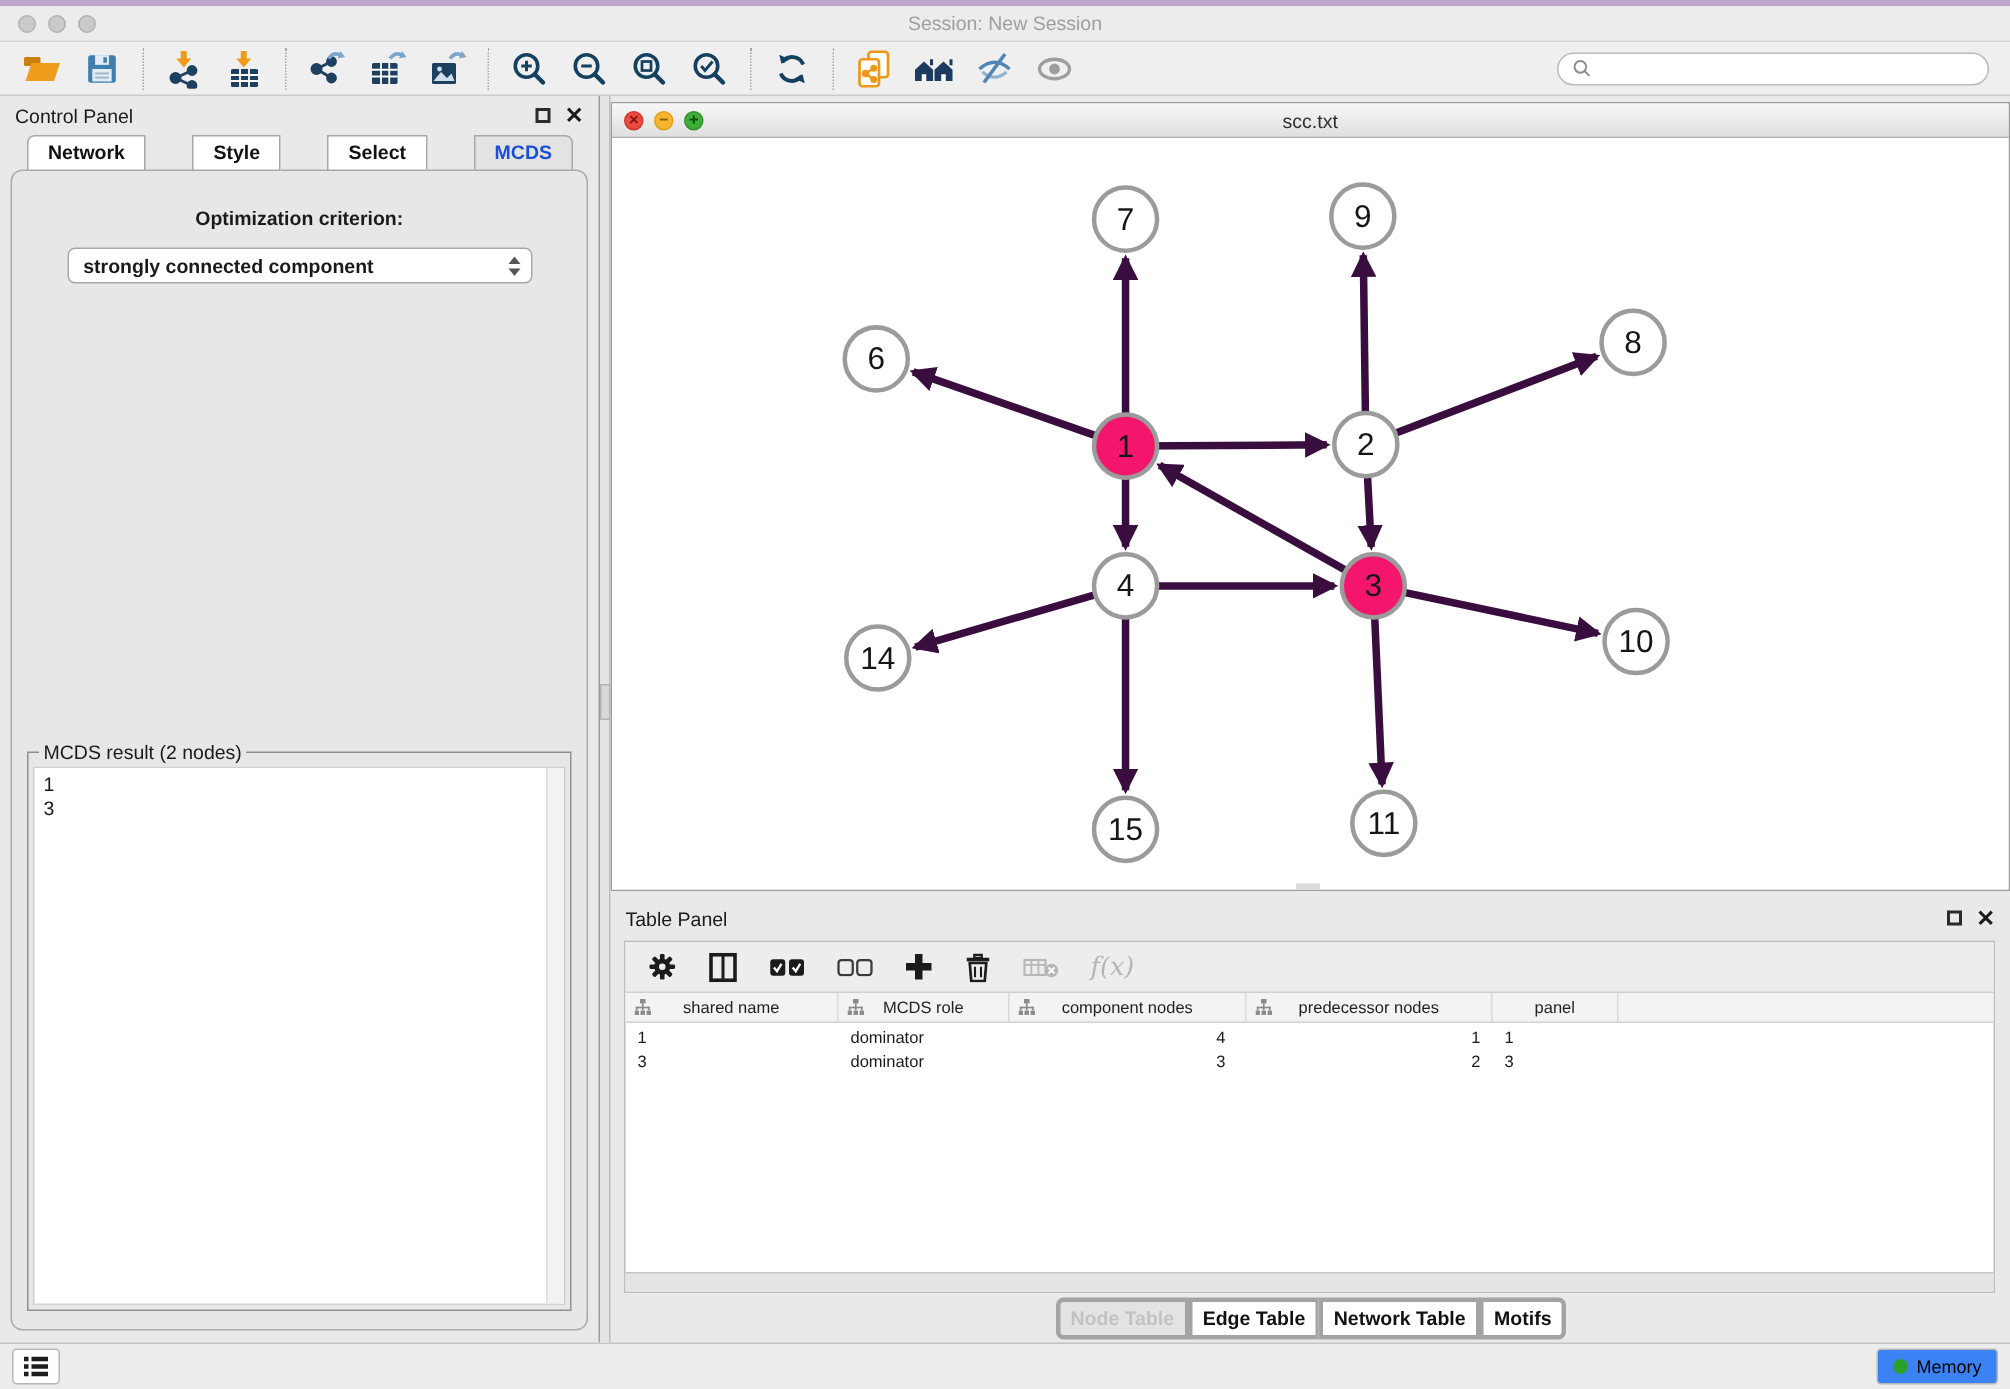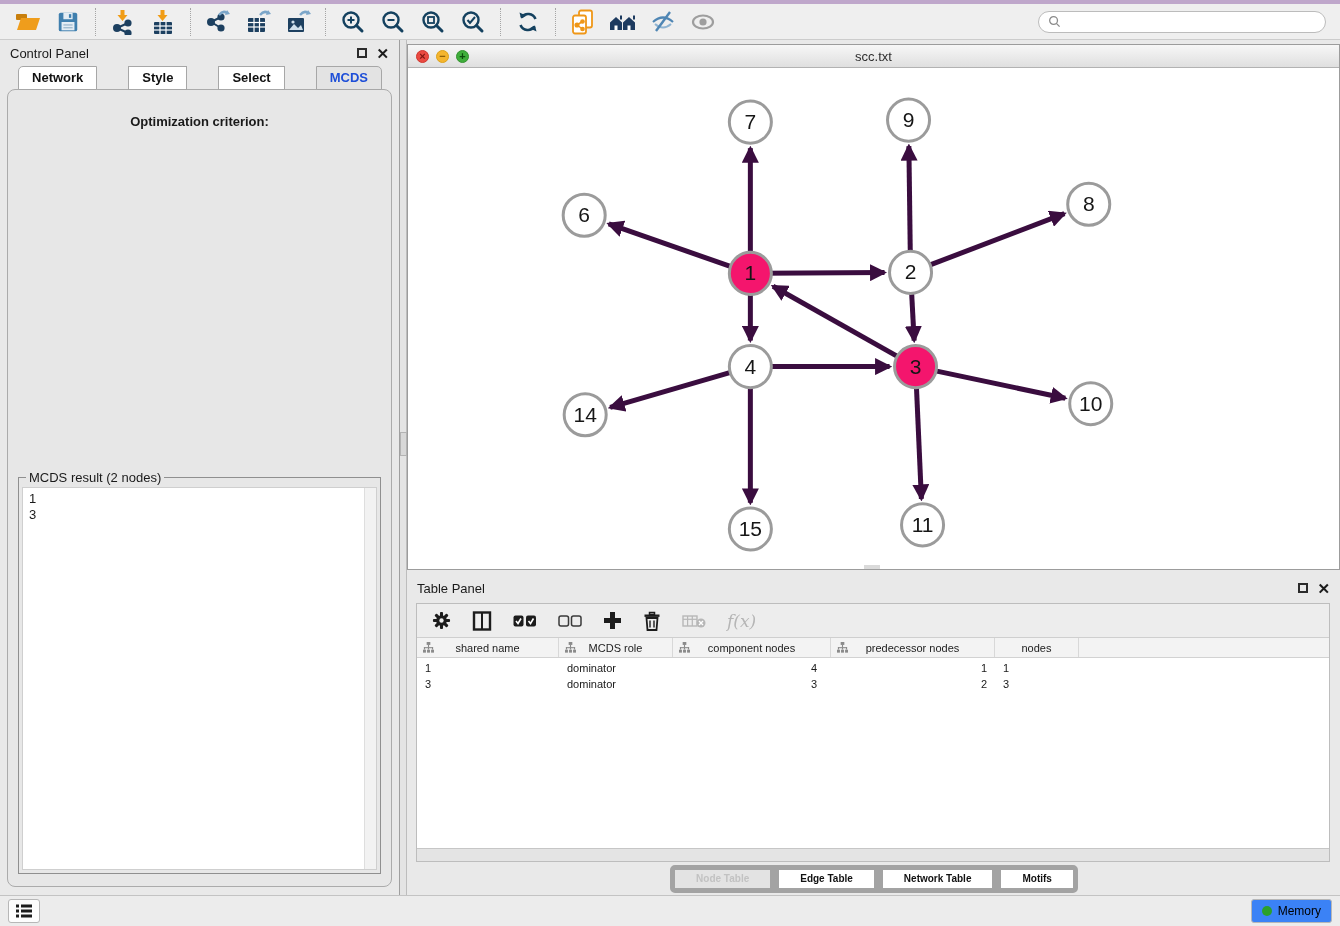--- a/index.html
+++ b/index.html
@@ -104,42 +104,50 @@
   .th-filler { flex:1; }
   .col-0 { width:142px; } .col-1 { width:114px; } .col-2 { width:158px; }
   .col-3 { width:164px; } .col-4 { width:84px; }
   .tbody { flex:1; overflow:hidden; font-size:11px; padding-top:2px; }
   .tr { display:flex; height:16px; align-items:center; }
   .td { padding:0 8px; white-space:nowrap; }
   .td.right { text-align:right; }
   .td.col-2 { padding-right:14px; }
   .hscroll { height:13px; background:#e4e4e4; border-top:1px solid #c6c6c6; flex:0 0 auto; }
   .table-tabs { height:33px; display:flex; align-items:center; justify-content:center; }
-  .seg { border:5px solid #a3a3a3; background:#fff; font-size:10px; font-weight:bold; color:#111;
-    padding:3px 21px 4px; margin-right:-1px; cursor:default; }
+  .seg { border:3px solid #a3a3a3; background:#fff; font-size:13px; font-weight:bold; color:#111;
+    padding:3px 7px 4px; margin-right:-1px; cursor:default; }
   .seg.first { border-radius:5px 0 0 5px; }
   .seg.last  { border-radius:0 5px 5px 0; }
   .seg.disabled { background:#e3e3e3; color:#c2c2c2; }
 
   
   .statusbar { height:31px; background:#ececec; border-top:1px solid #c3c3c3;
     display:flex; align-items:center; padding:0 8px; }
   .sb-btn { width:32px; height:24px; background:#fdfdfd; border:1px solid #b7b7b7; border-radius:3px;
     display:flex; align-items:center; justify-content:center; cursor:default; }
   .mem-btn { margin-left:auto; height:24px; background:#3b82f6; border:1px solid #b7b7b7; border-radius:3px;
     display:flex; align-items:center; gap:6px; padding:0 10px; font-size:12px;
     font-family:"Liberation Sans",sans-serif; cursor:default; }
   .mem-dot { width:10px; height:10px; border-radius:50%; background:#2ba02b; }
 </style>
 </head>
 <body>
 
 <div class="window">
   <div class="top-strip"></div>
 
+  <div class="titlebar">
+    <div class="tl-group">
+      <span class="tl"></span>
+      <span class="tl"></span>
+      <span class="tl"></span>
+    </div>
+    <div class="title">Session: New Session</div>
+  </div>
 
   <div class="toolbar">
     <button class="tbtn">
       <svg width="26" height="26" viewBox="0 0 26 26">
         <rect x="1" y="5" width="11" height="6" rx="1" fill="#c87f0d"></rect>
         <path d="M2 21 L6 9 H25 L21 21 Z" fill="#ef9d1c"></path>
       </svg>
     </button>
     <button class="tbtn">
       <svg width="24" height="24" viewBox="0 0 26 26">
@@ -310,20 +318,27 @@
         </span>
       </div>
       <div class="cp-tabs">
           <button class="cp-tab first">Network</button>
           <button class="cp-tab">Style</button>
           <button class="cp-tab">Select</button>
           <button class="cp-tab disabled last">MCDS</button>
         </div>
       <div class="cp-content">
         <div class="opt-label">Optimization criterion:</div>
+        <div class="dropdown">
+          <span>strongly connected component</span>
+          <span class="dd-stepper">
+            <span class="tri-up"></span>
+              <span class="tri-down"></span>
+          </span>
+        </div>
         <fieldset class="result-group">
           <legend>MCDS result (2 nodes)</legend>
           <div class="result-list">
             <span class="scroll-track"></span>
           <div class="result-line">1</div>
               <div class="result-line">3</div>
             </div>
         </fieldset>
       </div>
     </div>
@@ -547,21 +562,21 @@
                       <rect x="9.8" y="5.6" width="1.2" height="2.6"></rect>
                       <rect x="5.4" y="5.6" width="1.2" height="2.6"></rect>
                       <rect x="0" y="8.4" width="3.2" height="3.2"></rect>
                       <rect x="4.4" y="8.4" width="3.2" height="3.2"></rect>
                       <rect x="8.8" y="8.4" width="3.2" height="3.2"></rect>
                     </g>
                   </svg></span>
                 <span>predecessor nodes</span>
               </div>
               <div class="th col-4">
-                <span>nodes</span>
+                <span>panel</span>
               </div>
               <div class="th-filler"></div>
             </div>
           <div class="tbody">
               <div class="tr">
                 <div class="td col-0 left">1</div>
                 <div class="td col-1 left">dominator</div>
                 <div class="td col-2 right">4</div>
                 <div class="td col-3 right">1</div>
                 <div class="td col-4 left">1</div>

